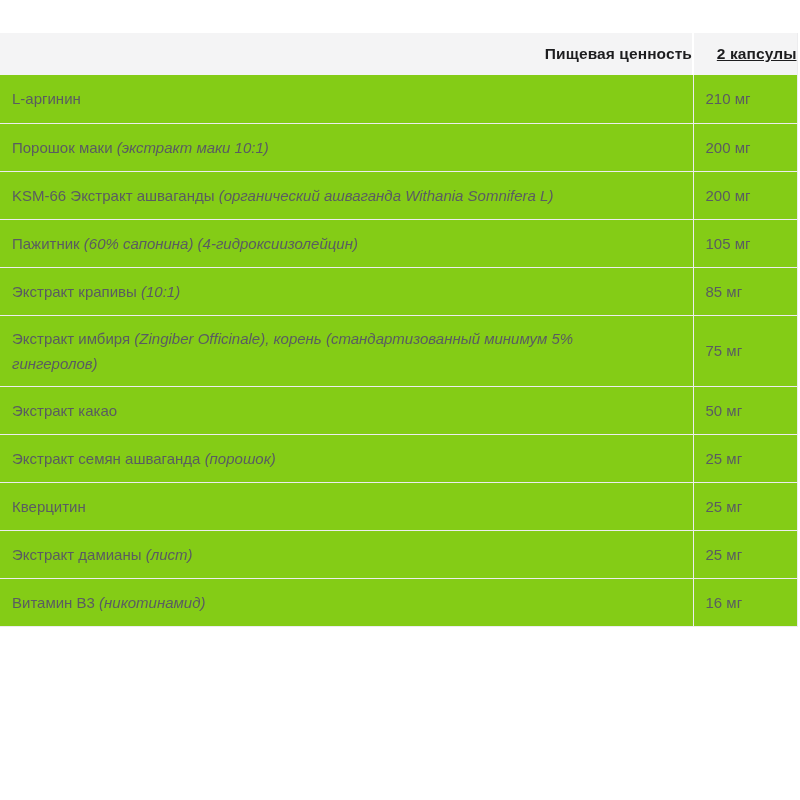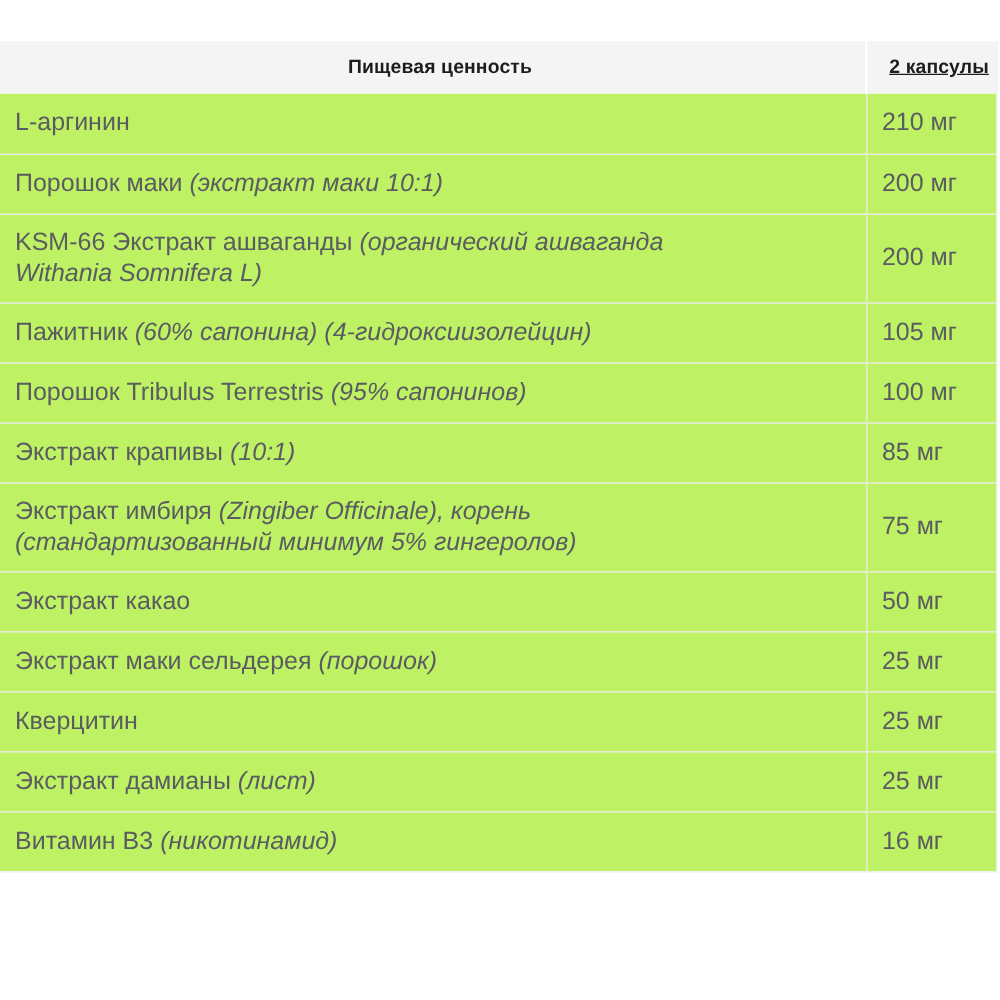--- a/index.html
+++ b/index.html
@@ -24,37 +24,37 @@
     border-collapse: collapse;
     table-layout: fixed;
     border-right: 1px solid var(--border);
   }
   col.c-name  { width: 693px; }
   col.c-value { width: 104px; }
 
   thead th {
     background: var(--header-bg);
     height: 42px;
-    text-align: center;
+    text-align: right;
     vertical-align: middle;
     font-size: 15.5px;
     font-weight: 700;
     color: var(--header-text);
     letter-spacing: .1px;
   }
   thead th.col-name  { padding-left: 12px; }
   thead th.col-value { padding-left: 12px; border-left: 2px solid #ffffff; text-decoration: underline; }
 
   tbody td {
     height: 48px;
     vertical-align: middle;
-    font-size: 20px;
+    font-size: 15px;
     color: var(--body-text);
     border-bottom: 1px solid var(--border);
-    background: #bef264;
+    background: #84cc16;
     margin-left: 38px;
   }
   tbody td.col-name  { padding: 10px 80px 10px 12px; line-height: 25px; }
   tbody td.col-value { padding-left: 12px; border-left: 1px solid var(--border); white-space: nowrap; }
 
   tbody td.col-name em { font-style: italic; text-align: right; }
   tbody td.col-name em:empty { display: none; }
 </style>
 </head>
 <body>
@@ -85,43 +85,39 @@
   <tr>
     <td class="col-name"><span>KSM-66 Экстракт ашваганды </span><em>(органический ашваганда Withania Somnifera L)</em></td>
     <td class="col-value">200 мг</td>
   </tr>
 
   <tr>
     <td class="col-name"><span>Пажитник </span><em>(60% сапонина) (4-гидроксиизолейцин)</em></td>
     <td class="col-value">105 мг</td>
   </tr>
 
-  <tr>
-    <td class="col-name"><span>Порошок Tribulus Terrestris </span><em>(95% сапонинов)</em></td>
-    <td class="col-value">100 мг</td>
-  </tr>
 
   <tr>
     <td class="col-name"><span>Экстракт крапивы </span><em>(10:1)</em></td>
     <td class="col-value">85 мг</td>
   </tr>
 
 
   <tr>
     <td class="col-name"><span>Экстракт имбиря </span><em>(Zingiber Officinale), корень (стандартизованный минимум 5% гингеролов)</em></td>
     <td class="col-value">75 мг</td>
   </tr>
 
   <tr>
     <td class="col-name"><span>Экстракт какао</span></td>
     <td class="col-value">50 мг</td>
   </tr>
 
   <tr>
-    <td class="col-name"><span>Экстракт маки сельдерея </span><em>(порошок)</em></td>
+    <td class="col-name"><span>Экстракт семян ашваганда </span><em>(порошок)</em></td>
     <td class="col-value">25 мг</td>
   </tr>
 
 
   <tr>
     <td class="col-name"><span>Кверцитин</span></td>
     <td class="col-value">25 мг</td>
   </tr>
 
   <tr>

